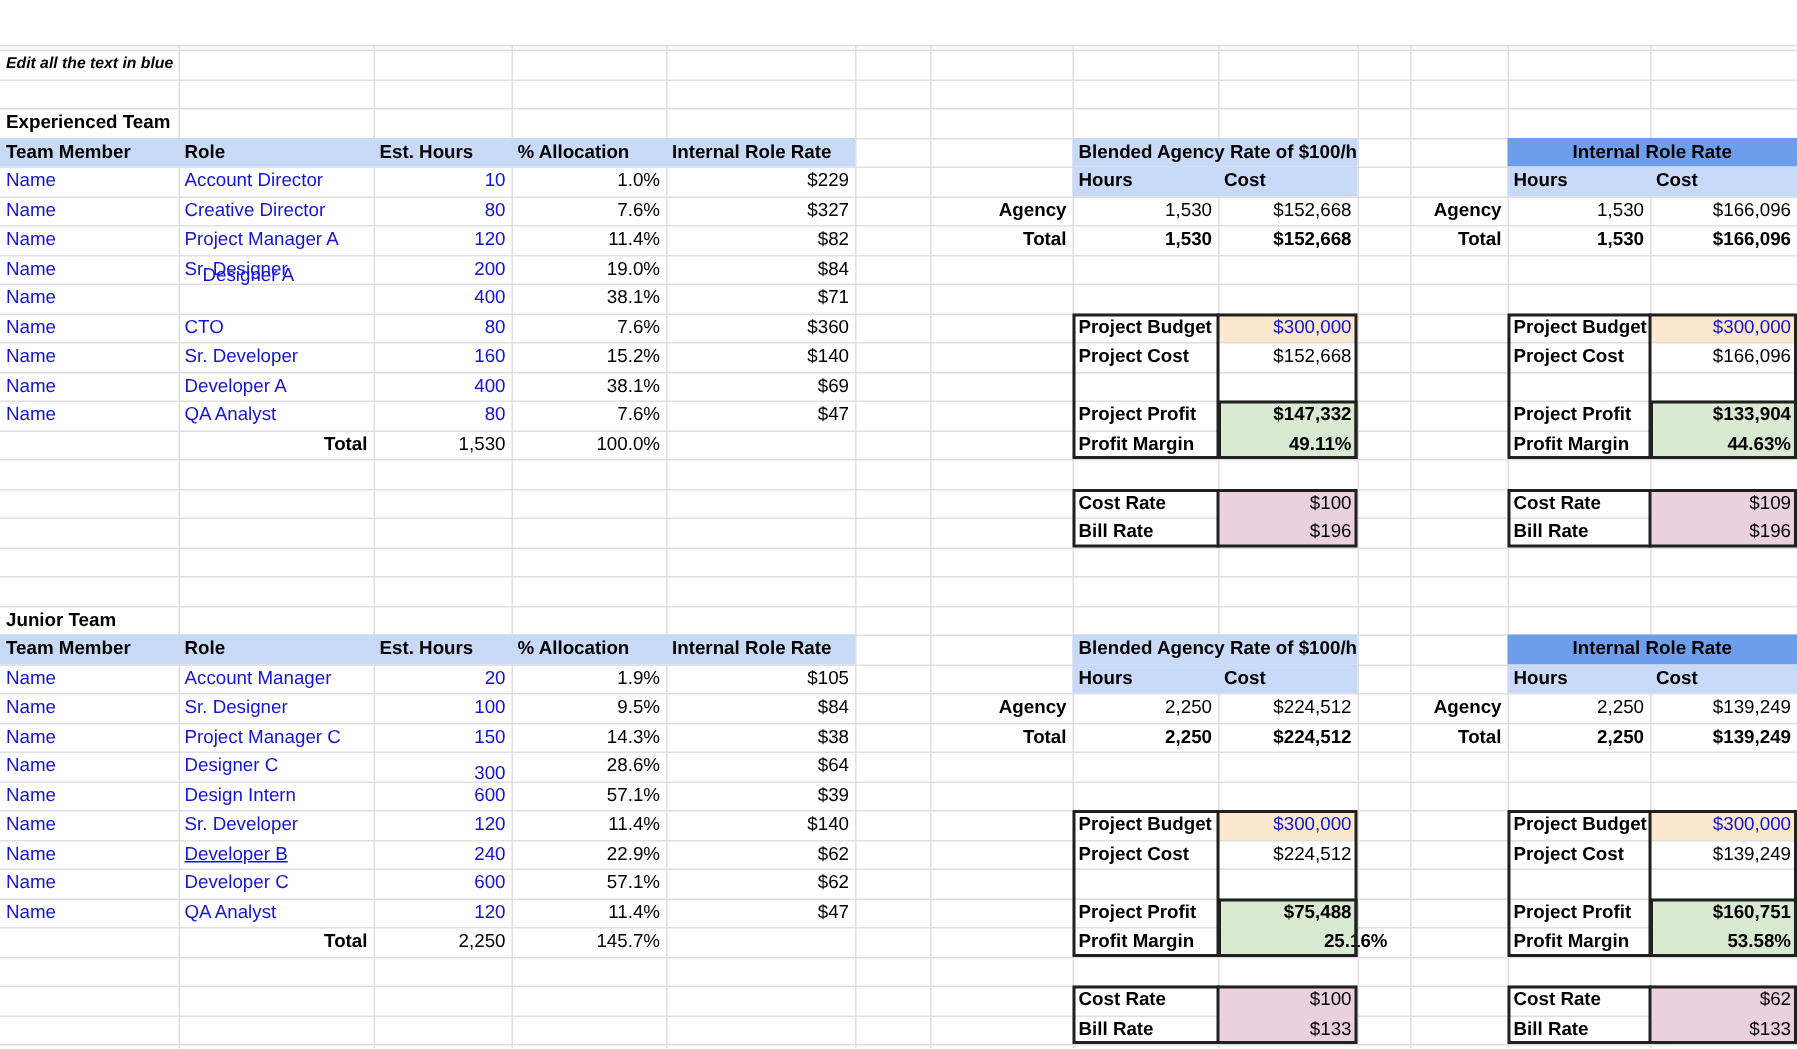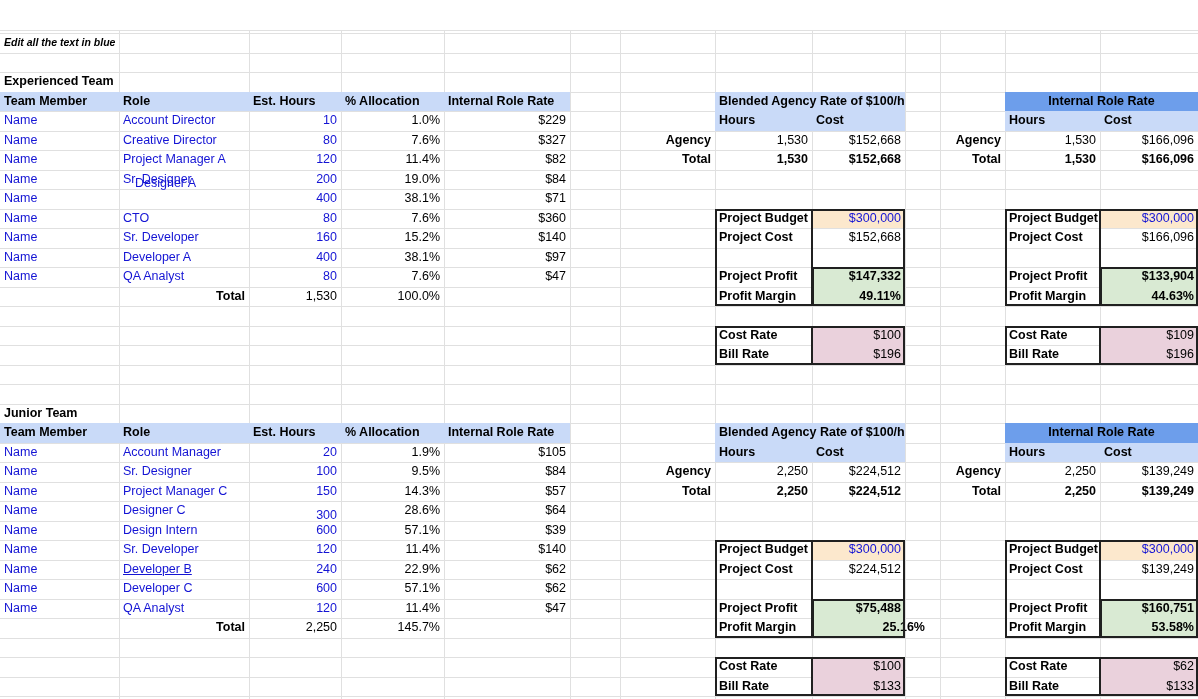--- a/index.html
+++ b/index.html
@@ -141,21 +141,21 @@
     <div class="c r" style="left: 444px; width: 126px; top: 208.5px; height: 19.5px; padding-left: 12px;">$360</div>
     <div class="c blue" style="left: 0px; width: 119px; top: 228px; height: 19.5px;">Name</div>
     <div class="c blue" style="left: 119px; width: 130px; top: 228px; height: 19.5px;">Sr. Developer</div>
     <div class="c blue r" style="left: 249px; width: 92px; top: 228px; height: 19.5px;">160</div>
     <div class="c r" style="left: 341px; width: 103px; top: 228px; height: 19.5px;">15.2%</div>
     <div class="c r" style="left: 444px; width: 126px; top: 228px; height: 19.5px;">$140</div>
     <div class="c blue" style="left: 0px; width: 119px; top: 247.5px; height: 19.5px;">Name</div>
     <div class="c blue" style="left: 119px; width: 130px; top: 247.5px; height: 19.5px;">Developer A</div>
     <div class="c blue r" style="left: 249px; width: 92px; top: 247.5px; height: 19.5px;">400</div>
     <div class="c r" style="left: 341px; width: 103px; top: 247.5px; height: 19.5px;">38.1%</div>
-    <div class="c r" style="left: 444px; width: 126px; top: 247.5px; height: 19.5px;">$97</div>
+    <div class="c r" style="left: 444px; width: 126px; top: 247.5px; height: 19.5px;">$69</div>
     <div class="c blue" style="left: 0px; width: 119px; top: 267px; height: 19.5px;">Name</div>
     <div class="c blue" style="left: 119px; width: 130px; top: 267px; height: 19.5px;">QA Analyst</div>
     <div class="c blue r" style="left: 249px; width: 92px; top: 267px; height: 19.5px;">80</div>
     <div class="c r" style="left: 341px; width: 103px; top: 267px; height: 19.5px;">7.6%</div>
     <div class="c r" style="left: 444px; width: 126px; top: 267px; height: 19.5px;">$47</div>
     <div class="c b r" style="left: 119px; width: 130px; top: 286.5px; height: 19.5px;">Total</div>
     <div class="c r" style="left: 249px; width: 92px; top: 286.5px; height: 19.5px;">1,530</div>
     <div class="c r" style="left: 341px; width: 103px; top: 286.5px; height: 19.5px;">100.0%</div>
     <div class="fill-hdr" style="position: absolute; left: 715px; width: 190px; top: 91.5px; height: 19.5px;"></div>
     <div class="c b " style="left: 715px; width: 190px; top: 91.5px; height: 19.5px;">Blended Agency Rate of $100/hr</div>
@@ -233,21 +233,21 @@
     <div class="c r" style="left: 444px; width: 126px; top: 442.5px; height: 19.5px;">$105</div>
     <div class="c blue" style="left: 0px; width: 119px; top: 462px; height: 19.5px;">Name</div>
     <div class="c blue" style="left: 119px; width: 130px; top: 462px; height: 19.5px;">Sr. Designer</div>
     <div class="c blue r" style="left: 249px; width: 92px; top: 462px; height: 19.5px;">100</div>
     <div class="c r" style="left: 341px; width: 103px; top: 462px; height: 19.5px;">9.5%</div>
     <div class="c r" style="left: 444px; width: 126px; top: 462px; height: 19.5px;">$84</div>
     <div class="c blue" style="left: 0px; width: 119px; top: 481.5px; height: 19.5px;">Name</div>
     <div class="c blue" style="left: 119px; width: 130px; top: 481.5px; height: 19.5px;">Project Manager C</div>
     <div class="c blue r" style="left: 249px; width: 92px; top: 481.5px; height: 19.5px;">150</div>
     <div class="c r" style="left: 341px; width: 103px; top: 481.5px; height: 19.5px;">14.3%</div>
-    <div class="c r" style="left: 444px; width: 126px; top: 481.5px; height: 19.5px;">$57</div>
+    <div class="c r" style="left: 444px; width: 126px; top: 481.5px; height: 19.5px;">$38</div>
     <div class="c blue" style="left: 0px; width: 119px; top: 501px; height: 19.5px;">Name</div>
     <div class="c blue" style="left: 119px; width: 130px; top: 501px; height: 19.5px;">Designer C</div>
     <div class="c blue r" style="left: 249px; width: 92px; top: 501px; height: 28px;">300</div>
     <div class="c r" style="left: 341px; width: 103px; top: 501px; height: 19.5px;">28.6%</div>
     <div class="c r" style="left: 444px; width: 126px; top: 501px; height: 19.5px;">$64</div>
     <div class="c blue" style="left: 0px; width: 119px; top: 520.5px; height: 19.5px;">Name</div>
     <div class="c blue" style="left: 119px; width: 130px; top: 520.5px; height: 19.5px;">Design Intern</div>
     <div class="c blue r" style="left: 249px; width: 92px; top: 520.5px; height: 19.5px;">600</div>
     <div class="c r" style="left: 341px; width: 103px; top: 520.5px; height: 19.5px;">57.1%</div>
     <div class="c r" style="left: 444px; width: 126px; top: 520.5px; height: 19.5px;">$39</div>

